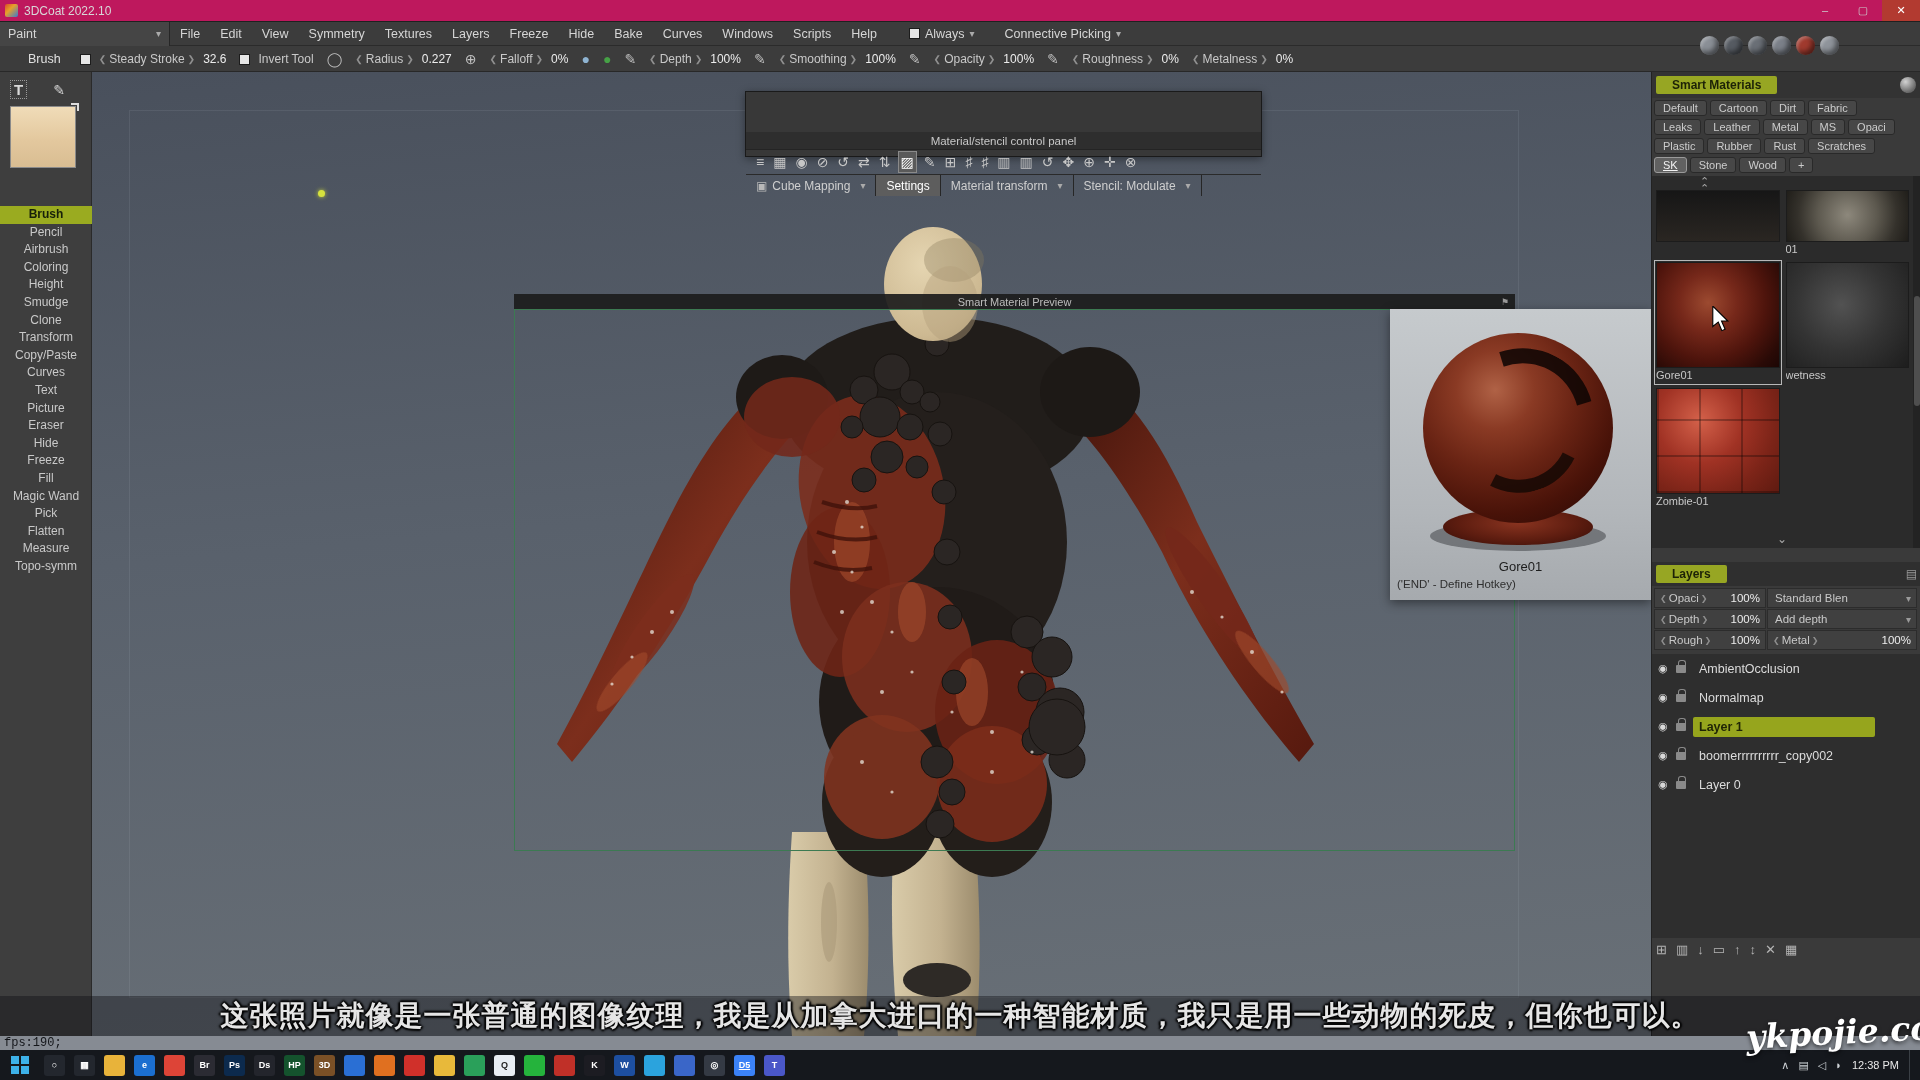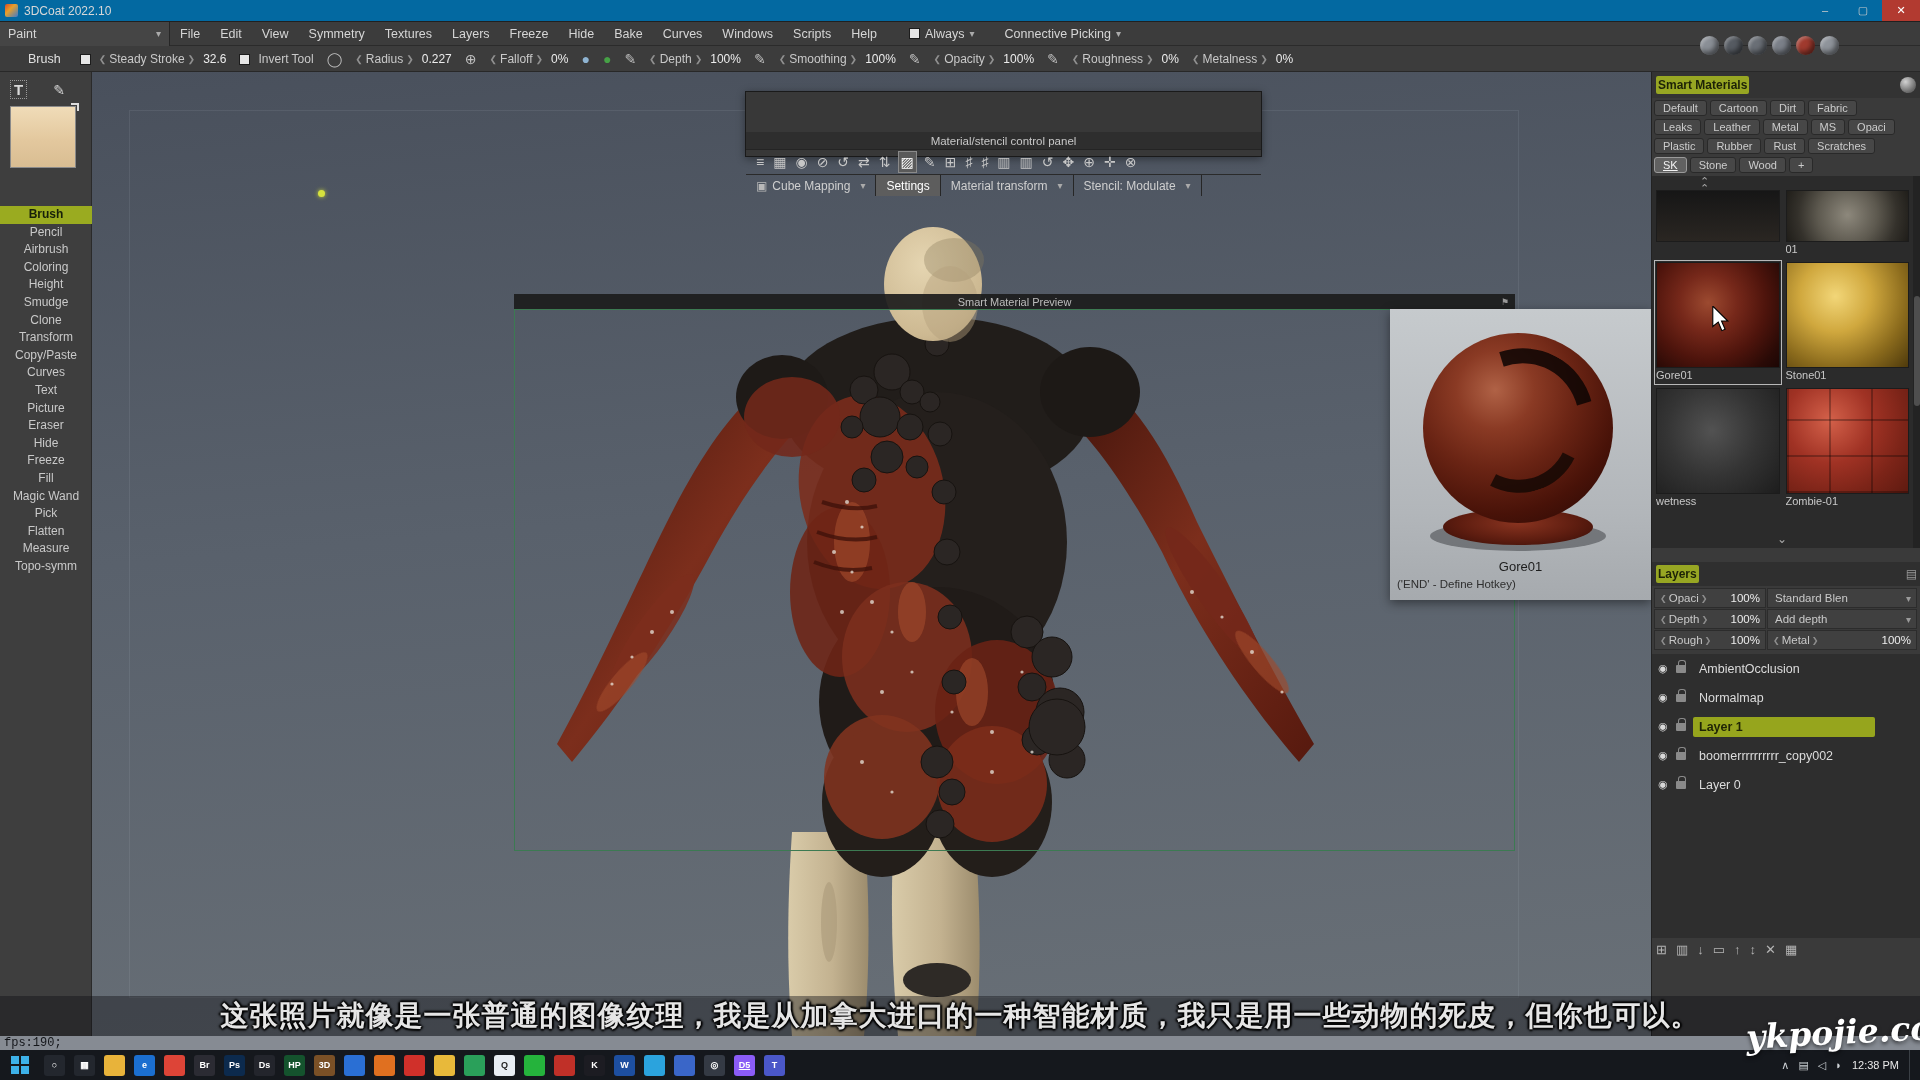--- a/index.html
+++ b/index.html
@@ -1,19 +1,19 @@
 <!DOCTYPE html>
 <html><head>
 <meta charset="utf-8">
 <style>
 *{margin:0;padding:0;box-sizing:border-box;font-family:"Liberation Sans",sans-serif;}
 html,body{width:1920px;height:1080px;overflow:hidden;background:#2a2a2a;}
 .app{position:absolute;inset:0;width:1920px;height:1080px;background:#3a3a3a;}
 
-.titlebar{position:absolute;left:0;top:0;width:1920px;height:22px;background:#0369a1;display:flex;align-items:center;color:#d8d8d8;font-size:12px;border-bottom:1px solid #202020;}
+.titlebar{position:absolute;left:0;top:0;width:1920px;height:22px;background:#be185d;display:flex;align-items:center;color:#d8d8d8;font-size:12px;border-bottom:1px solid #202020;}
 .appicon{width:13px;height:13px;margin:0 6px 0 5px;border-radius:2px;background:linear-gradient(135deg,#d84a2a 0%,#e8a02a 40%,#3a7ad0 100%);}
 .wbtns{margin-left:auto;display:flex;}
 .wbtn{width:38px;height:21px;line-height:21px;text-align:center;color:#ccc;font-size:11px;}
 .wbtn.close{background:#b23a30;color:#fff;}
 
 .menubar{position:absolute;left:0;top:22px;width:1920px;height:24px;background:#3c3c3c;display:flex;align-items:center;color:#d6d6d6;font-size:12.5px;border-bottom:1px solid #2b2b2b;}
 .mode{width:170px;height:24px;background:#454545;border-right:1px solid #262626;display:flex;align-items:center;padding:0 8px;}
 .mode .dd{margin-left:auto;}
 .dd{font-size:10px;color:#aaa;margin-left:5px;}
 .mitems{display:flex;align-items:center;}
@@ -64,21 +64,21 @@
 .pop-shadow{position:absolute;left:40px;top:212px;width:176px;height:30px;border-radius:50%;background:rgba(55,58,62,.5);}
 .pop-base{position:absolute;left:53px;top:200px;width:150px;height:36px;border-radius:50%;background:radial-gradient(ellipse at 50% 38%,#8a3420 0%,#5e1d10 55%,#340c06 100%);}
 .pop-sphere{position:absolute;left:33px;top:24px;width:190px;height:190px;border-radius:50%;background:radial-gradient(circle at 38% 30%,#b06246 0%,#8a3a24 22%,#6a2414 45%,#481208 70%,#2c0a05 92%);}
 .pop-sphere::before{content:"";position:absolute;inset:14px 20px;border-radius:50%;border:15px solid transparent;border-top-color:rgba(12,5,3,.85);transform:rotate(28deg);}
 .pop-sphere::after{content:"";position:absolute;inset:30px 32px;border-radius:50%;border:13px solid transparent;border-bottom-color:rgba(16,7,4,.8);transform:rotate(-18deg);}
 .pop-name{position:absolute;left:0;top:250px;width:100%;text-align:center;color:#1d1d1d;font-size:13px;}
 .pop-hot{position:absolute;left:7px;top:269px;color:#2e2e2e;font-size:11.5px;}
 
 .rightpanel{position:absolute;left:1651px;top:72px;width:269px;height:964px;background:#3a3a3a;border-left:1px solid #222;}
 .smhdr{height:26px;display:flex;align-items:center;padding:0 4px;background:#333;}
-.smtab-title{background:#97a623;color:#1d2207;font-size:12px;font-weight:bold;padding:2px 2px;border-radius:2px;}
+.smtab-title{background:#97a623;color:#1d2207;font-size:12px;font-weight:bold;padding:2px 16px;border-radius:2px;}
 .hdr-sphere{margin-left:auto;width:16px;height:16px;border-radius:50%;background:radial-gradient(circle at 35% 30%,#d2d2d2,#686868 70%);}
 .smtabs{padding:2px 2px 0;}
 .tabrow{display:flex;gap:3px;margin-bottom:3px;}
 .smtab{flex:0 0 auto;background:#474747;border:1px solid #292929;border-radius:3px;color:#cscsc;color:#cccccc;font-size:11px;padding:1px 8px;}
 .smtab.sel{background:#616161;border-color:#9a9a9a;color:#f2f2f2;text-decoration:underline;}
 .smlist{position:absolute;left:0;top:104px;width:269px;height:372px;background:#2b2b2b;}
 .scrollup{position:absolute;left:48px;top:2px;color:#a8a8a8;font-size:11px;line-height:7px;text-align:center;}
 .scrolldn{position:absolute;left:125px;bottom:2px;color:#a8a8a8;font-size:12px;}
 .smgrid{position:absolute;left:4px;top:14px;width:253px;display:grid;grid-template-columns:1fr 1fr;gap:5px 6px;}
 .smcell{position:relative;}
@@ -510,24 +510,20 @@
           </div>
           <div class="smcell cut">
             <div class="thumb th-metal"></div>
             <div class="smlbl">01</div>
           </div>
           <div class="smcell sel">
             <div class="thumb th-gore"></div>
             <div class="smlbl">Gore01</div>
           </div>
           <div class="smcell">
-            <div class="thumb th-gold"></div>
-            <div class="smlbl">Stone01</div>
-          </div>
-          <div class="smcell">
             <div class="thumb th-dark"></div>
             <div class="smlbl">wetness</div>
           </div>
           <div class="smcell">
             <div class="thumb th-zombie"></div>
             <div class="smlbl">Zombie-01</div>
           </div>
         </div>
       <div class="scrolldn">⌄</div>
       <div class="vsb">
@@ -649,21 +645,21 @@
         <div class="tbico" style="background: rgb(232, 185, 58);"></div>
         <div class="tbico" style="background: rgb(42, 160, 90);"></div>
         <div class="tbico" style="background: rgb(233, 238, 244); color: rgb(34, 34, 34);">Q</div>
         <div class="tbico" style="background: rgb(37, 179, 60);"></div>
         <div class="tbico" style="background: rgb(192, 48, 40);"></div>
         <div class="tbico" style="background: rgb(28, 28, 34);">K</div>
         <div class="tbico" style="background: rgb(29, 79, 160);">W</div>
         <div class="tbico" style="background: rgb(43, 163, 221);"></div>
         <div class="tbico" style="background: rgb(58, 102, 200);"></div>
         <div class="tbico" style="background: rgb(52, 58, 68);">◎</div>
-        <div class="tbico" style="background: #8b5cf6; text-decoration: underline;">D5</div>
+        <div class="tbico" style="background: #3b82f6; text-decoration: underline;">D5</div>
         <div class="tbico" style="background: rgb(74, 87, 200);">T</div>
       </div>
     <div class="tright">
       <div id="tb-tray" class="tray">
           <span class="trayico">∧</span>
           <span class="trayico">▤</span>
           <span class="trayico">◁</span>
           <span class="trayico">◗</span>
         </div>
       <div class="time">12:38 PM</div>

